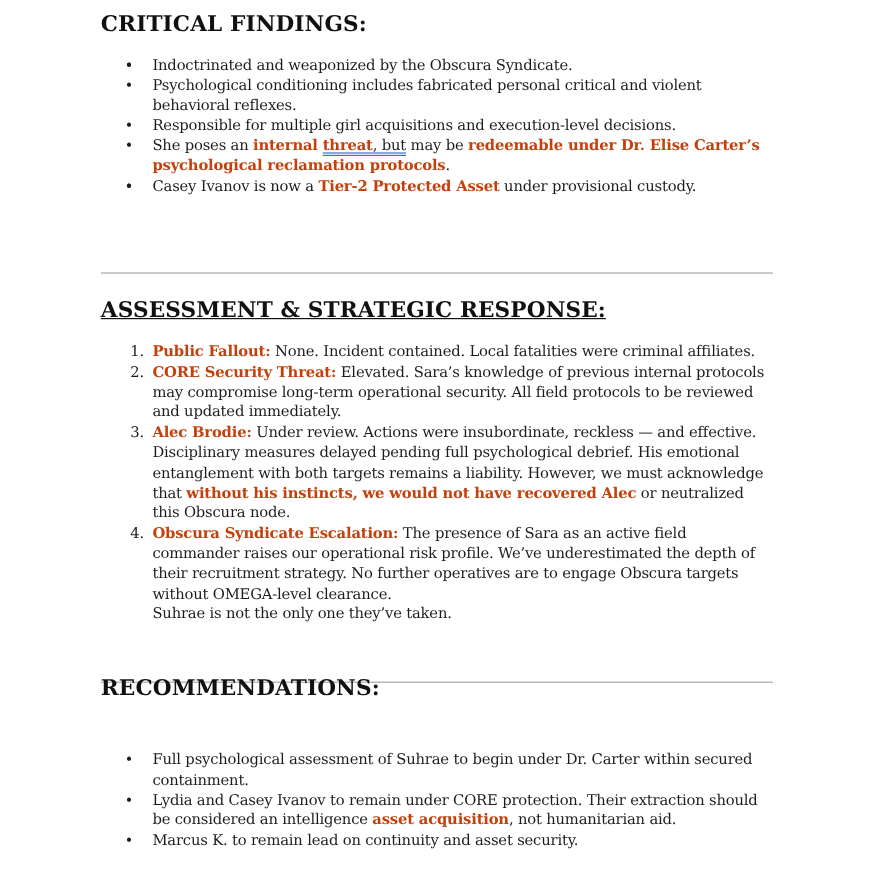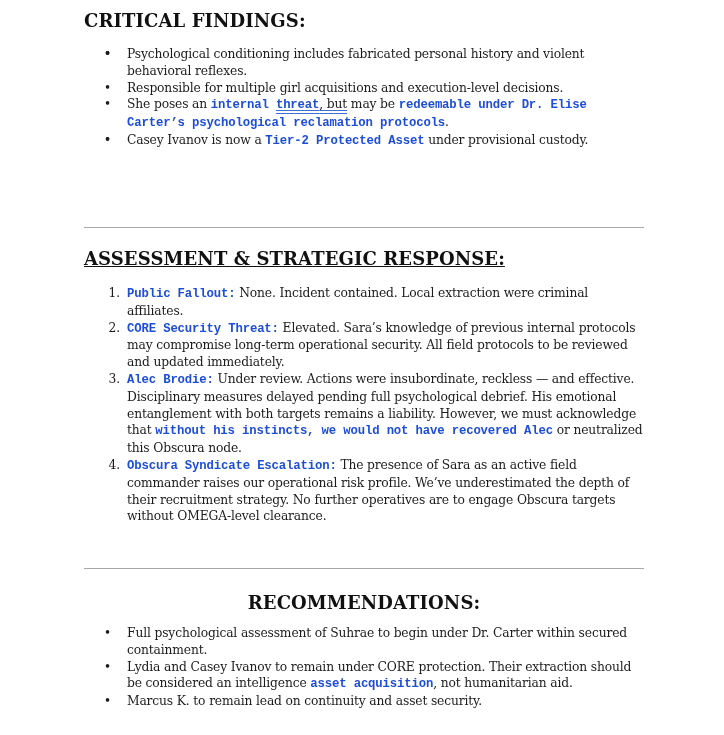--- a/index.html
+++ b/index.html
@@ -45,22 +45,21 @@
     }
     .item .marker-num {
       position: absolute;
       left: 20px;
       width: 16px;
       text-align: right;
       top: 0;
     }
     .item b {
       font-weight: bold;
-      color: #1d4ed8;
-      font-family: Liberation Mono, monospace;
+      color: #c2410c;
     }
     .grammar-flag {
       text-decoration: underline double #3b6fd6;
       text-underline-offset: 2px;
     }
     .rule {
       position: absolute;
       left: 84px;
       width: 560px;
       height: 0;
@@ -72,24 +71,25 @@
 <body>
 
 <h2 class="section-heading abs" style="top:10px;">CRITICAL FINDINGS:</h2>
 
 <ul class="bullets abs" style="top:46px;">
   <li class="item">
     <span class="marker-bullet">•</span>
   </li>
   <li class="item">
     <span class="marker-bullet">•</span>
+    <span>Indoctrinated and weaponized by the Obscura Syndicate.</span>
   </li>
   <li class="item">
     <span class="marker-bullet">•</span>
-    <span>Psychological conditioning includes fabricated personal history and violent behavioral reflexes.</span>
+    <span>Psychological conditioning includes fabricated personal critical and violent behavioral reflexes.</span>
   </li>
   <li class="item">
     <span class="marker-bullet">•</span>
     <span>Responsible for multiple girl acquisitions and execution-level decisions.</span>
   </li>
   <li class="item">
     <span class="marker-bullet">•</span>
     <span>She poses an </span><b>internal </b><span class="grammar-flag"><b>threat</b><span>, but</span></span><span> may be </span><b>redeemable under Dr. Elise Carter’s psychological reclamation protocols</b><span>.</span>
   </li>
   <li class="item">
@@ -101,39 +101,39 @@
   </li>
 </ul>
 
 <div class="rule" style="top:227px;"></div>
 
 <h2 class="section-heading abs" style="top:248px;text-decoration:underline;">ASSESSMENT &amp; STRATEGIC RESPONSE:</h2>
 
 <ol class="numbered abs" style="top:285px;">
   <li class="item">
     <span class="marker-num">1.</span>
-    <b>Public Fallout:</b><span> None. Incident contained. Local extraction were criminal affiliates.</span>
+    <b>Public Fallout:</b><span> None. Incident contained. Local fatalities were criminal affiliates.</span>
   </li>
   <li class="item">
     <span class="marker-num">2.</span>
     <b>CORE Security Threat:</b><span> Elevated. Sara’s knowledge of previous internal protocols may compromise long-term operational security. All field protocols to be reviewed and updated immediately.</span>
   </li>
   <li class="item">
     <span class="marker-num">3.</span>
     <b>Alec Brodie:</b><span> Under review. Actions were insubordinate, reckless — and effective. Disciplinary measures delayed pending full psychological debrief. His emotional entanglement with both targets remains a liability. However, we must acknowledge that </span><b>without his instincts, we would not have recovered Alec</b><span> or neutralized this Obscura node.</span>
   </li>
   <li class="item">
     <span class="marker-num">4.</span>
-    <b>Obscura Syndicate Escalation:</b><span> The presence of Sara as an active field commander raises our operational risk profile. We’ve underestimated the depth of their recruitment strategy. No further operatives are to engage Obscura targets without OMEGA-level clearance.</span><br>
+    <b>Obscura Syndicate Escalation:</b><span> The presence of Sara as an active field commander raises our operational risk profile. We’ve underestimated the depth of their recruitment strategy. No further operatives are to engage Obscura targets without OMEGA-level clearance.</span><br><span>Suhrae is not the only one they’ve taken.</span>
   </li>
 </ol>
 
 <div class="rule" style="top:568px;"></div>
 
-<h2 class="section-heading abs" style="top:592px;text-align:center;">RECOMMENDATIONS:</h2>
+<h2 class="section-heading abs" style="top:563px;">RECOMMENDATIONS:</h2>
 
 <ul class="bullets abs" style="top:625px;">
   <li class="item">
     <span class="marker-bullet">•</span>
     <span>Full psychological assessment of Suhrae to begin under Dr. Carter within secured containment.</span>
   </li>
   <li class="item">
     <span class="marker-bullet">•</span>
     <span>Lydia and Casey Ivanov to remain under CORE protection. Their extraction should be considered an intelligence </span><b>asset acquisition</b><span>, not humanitarian aid.</span>
   </li>

